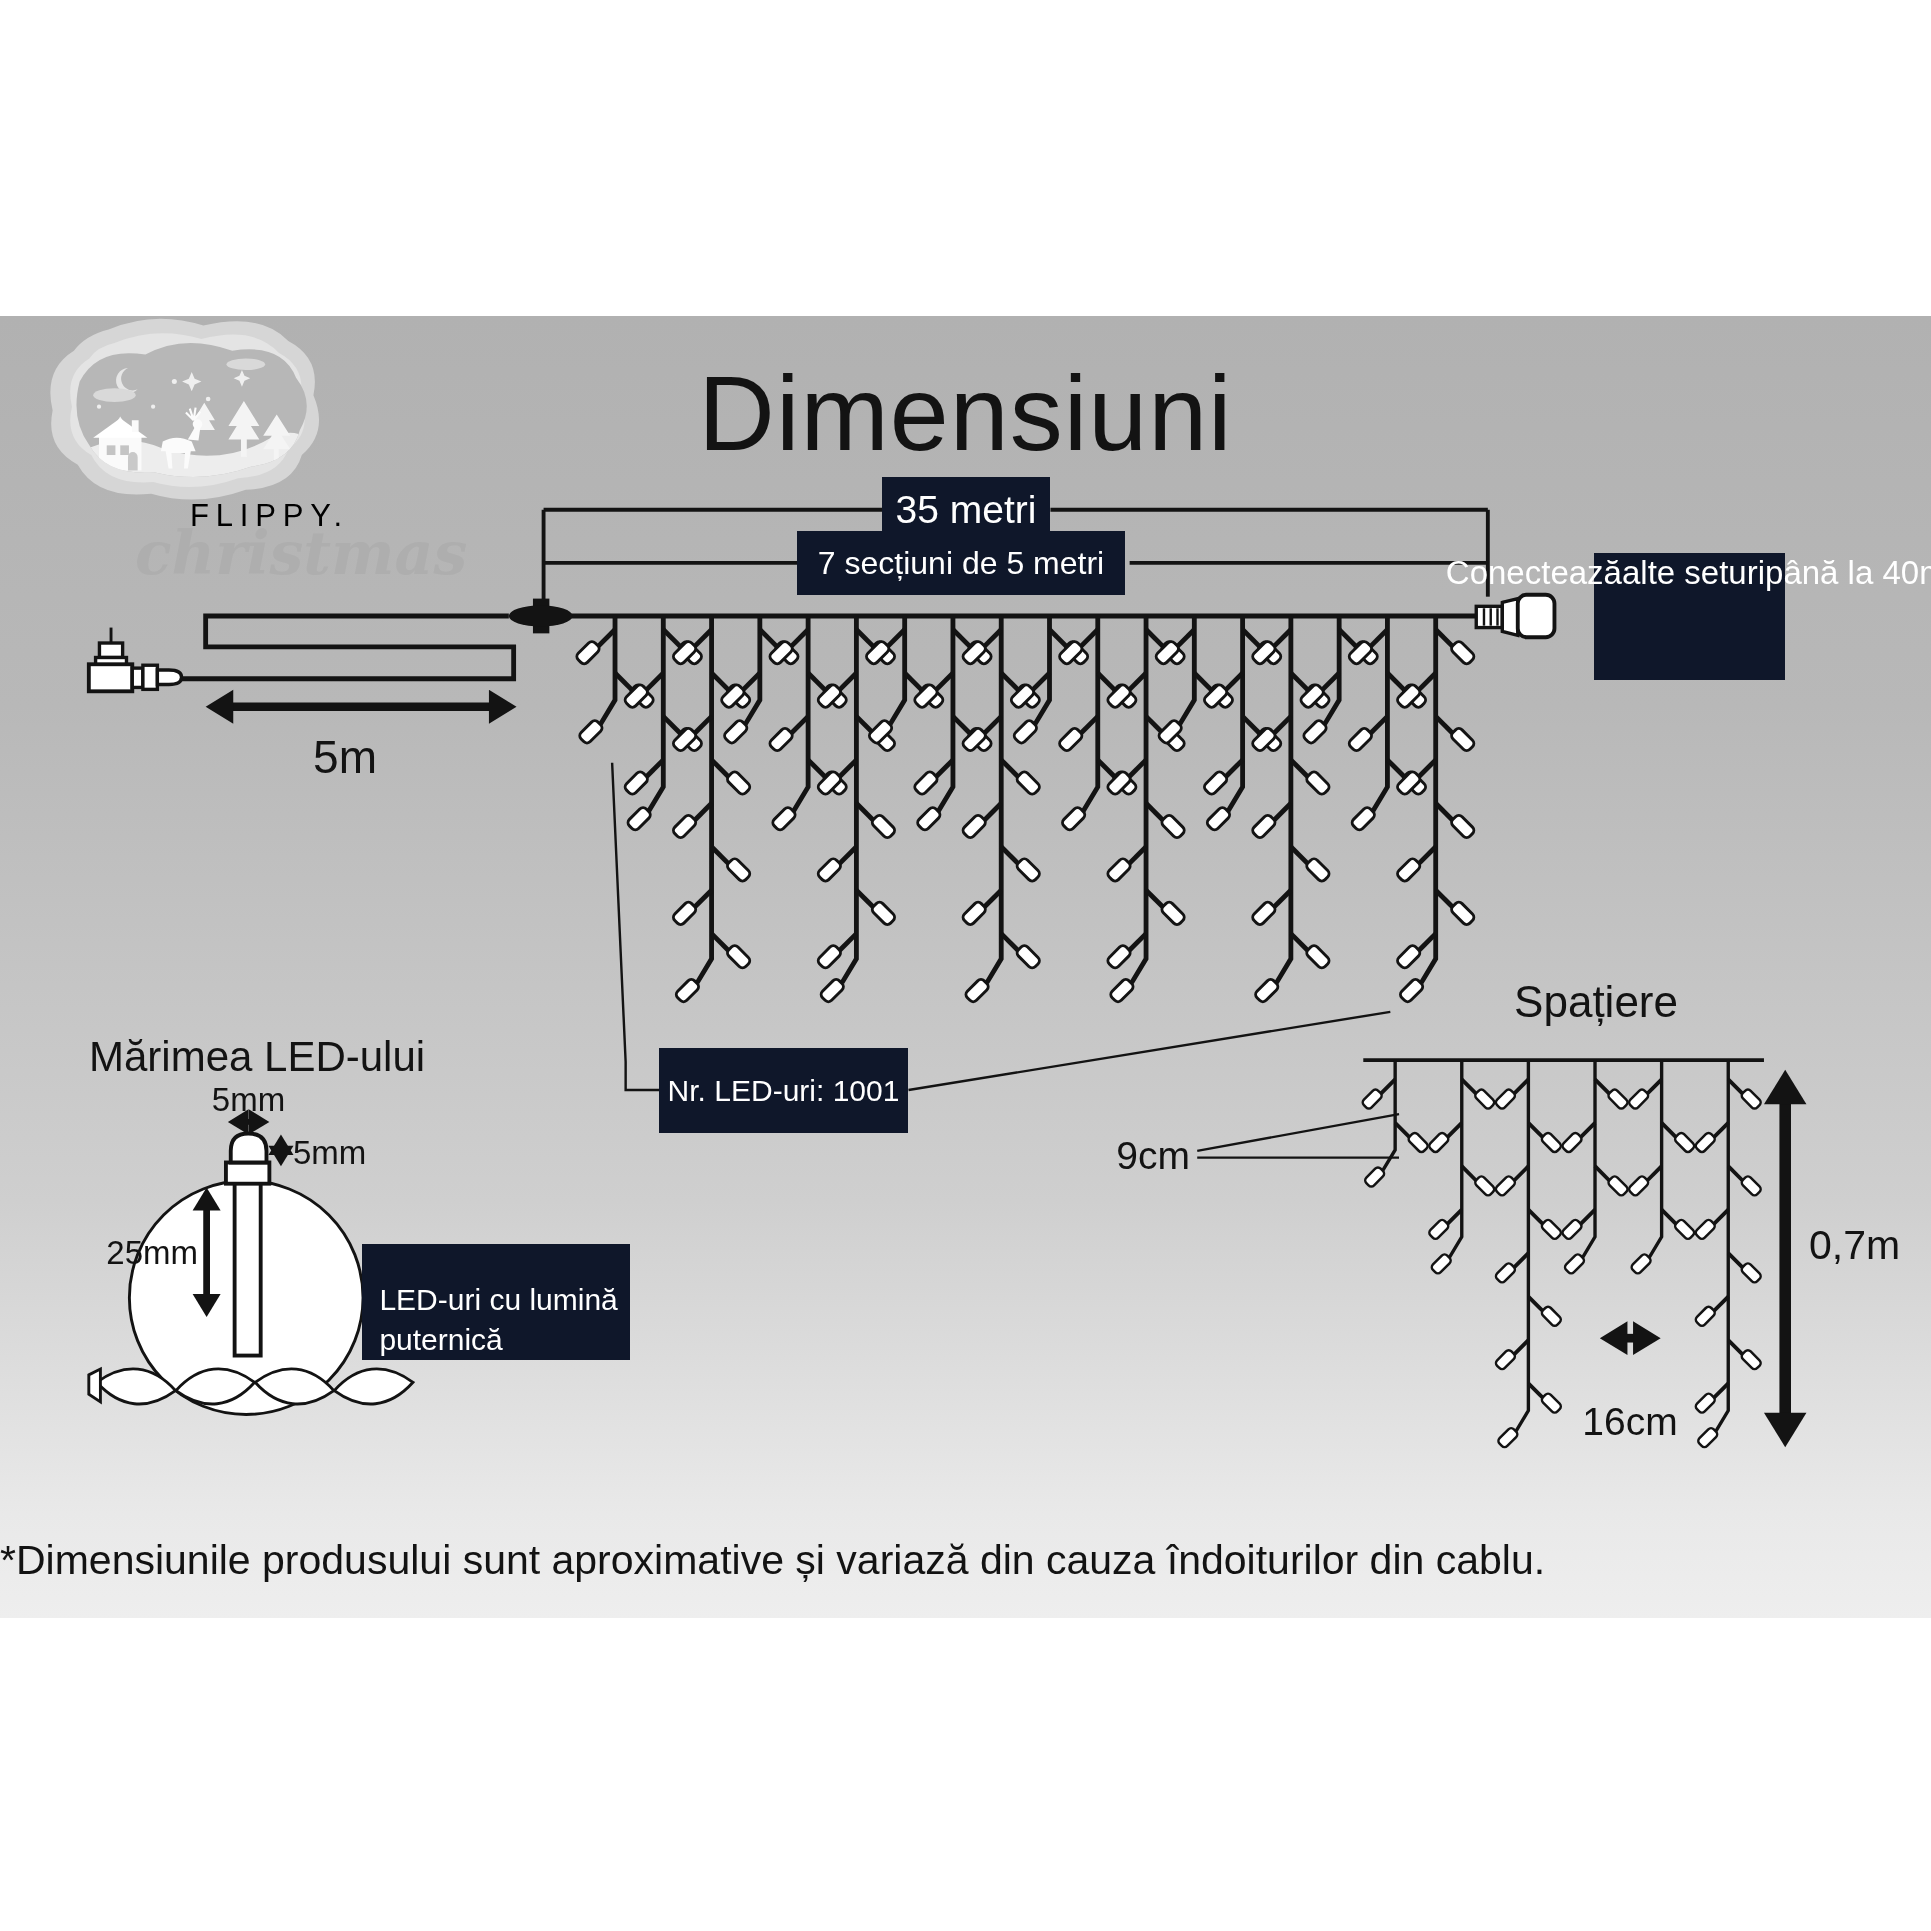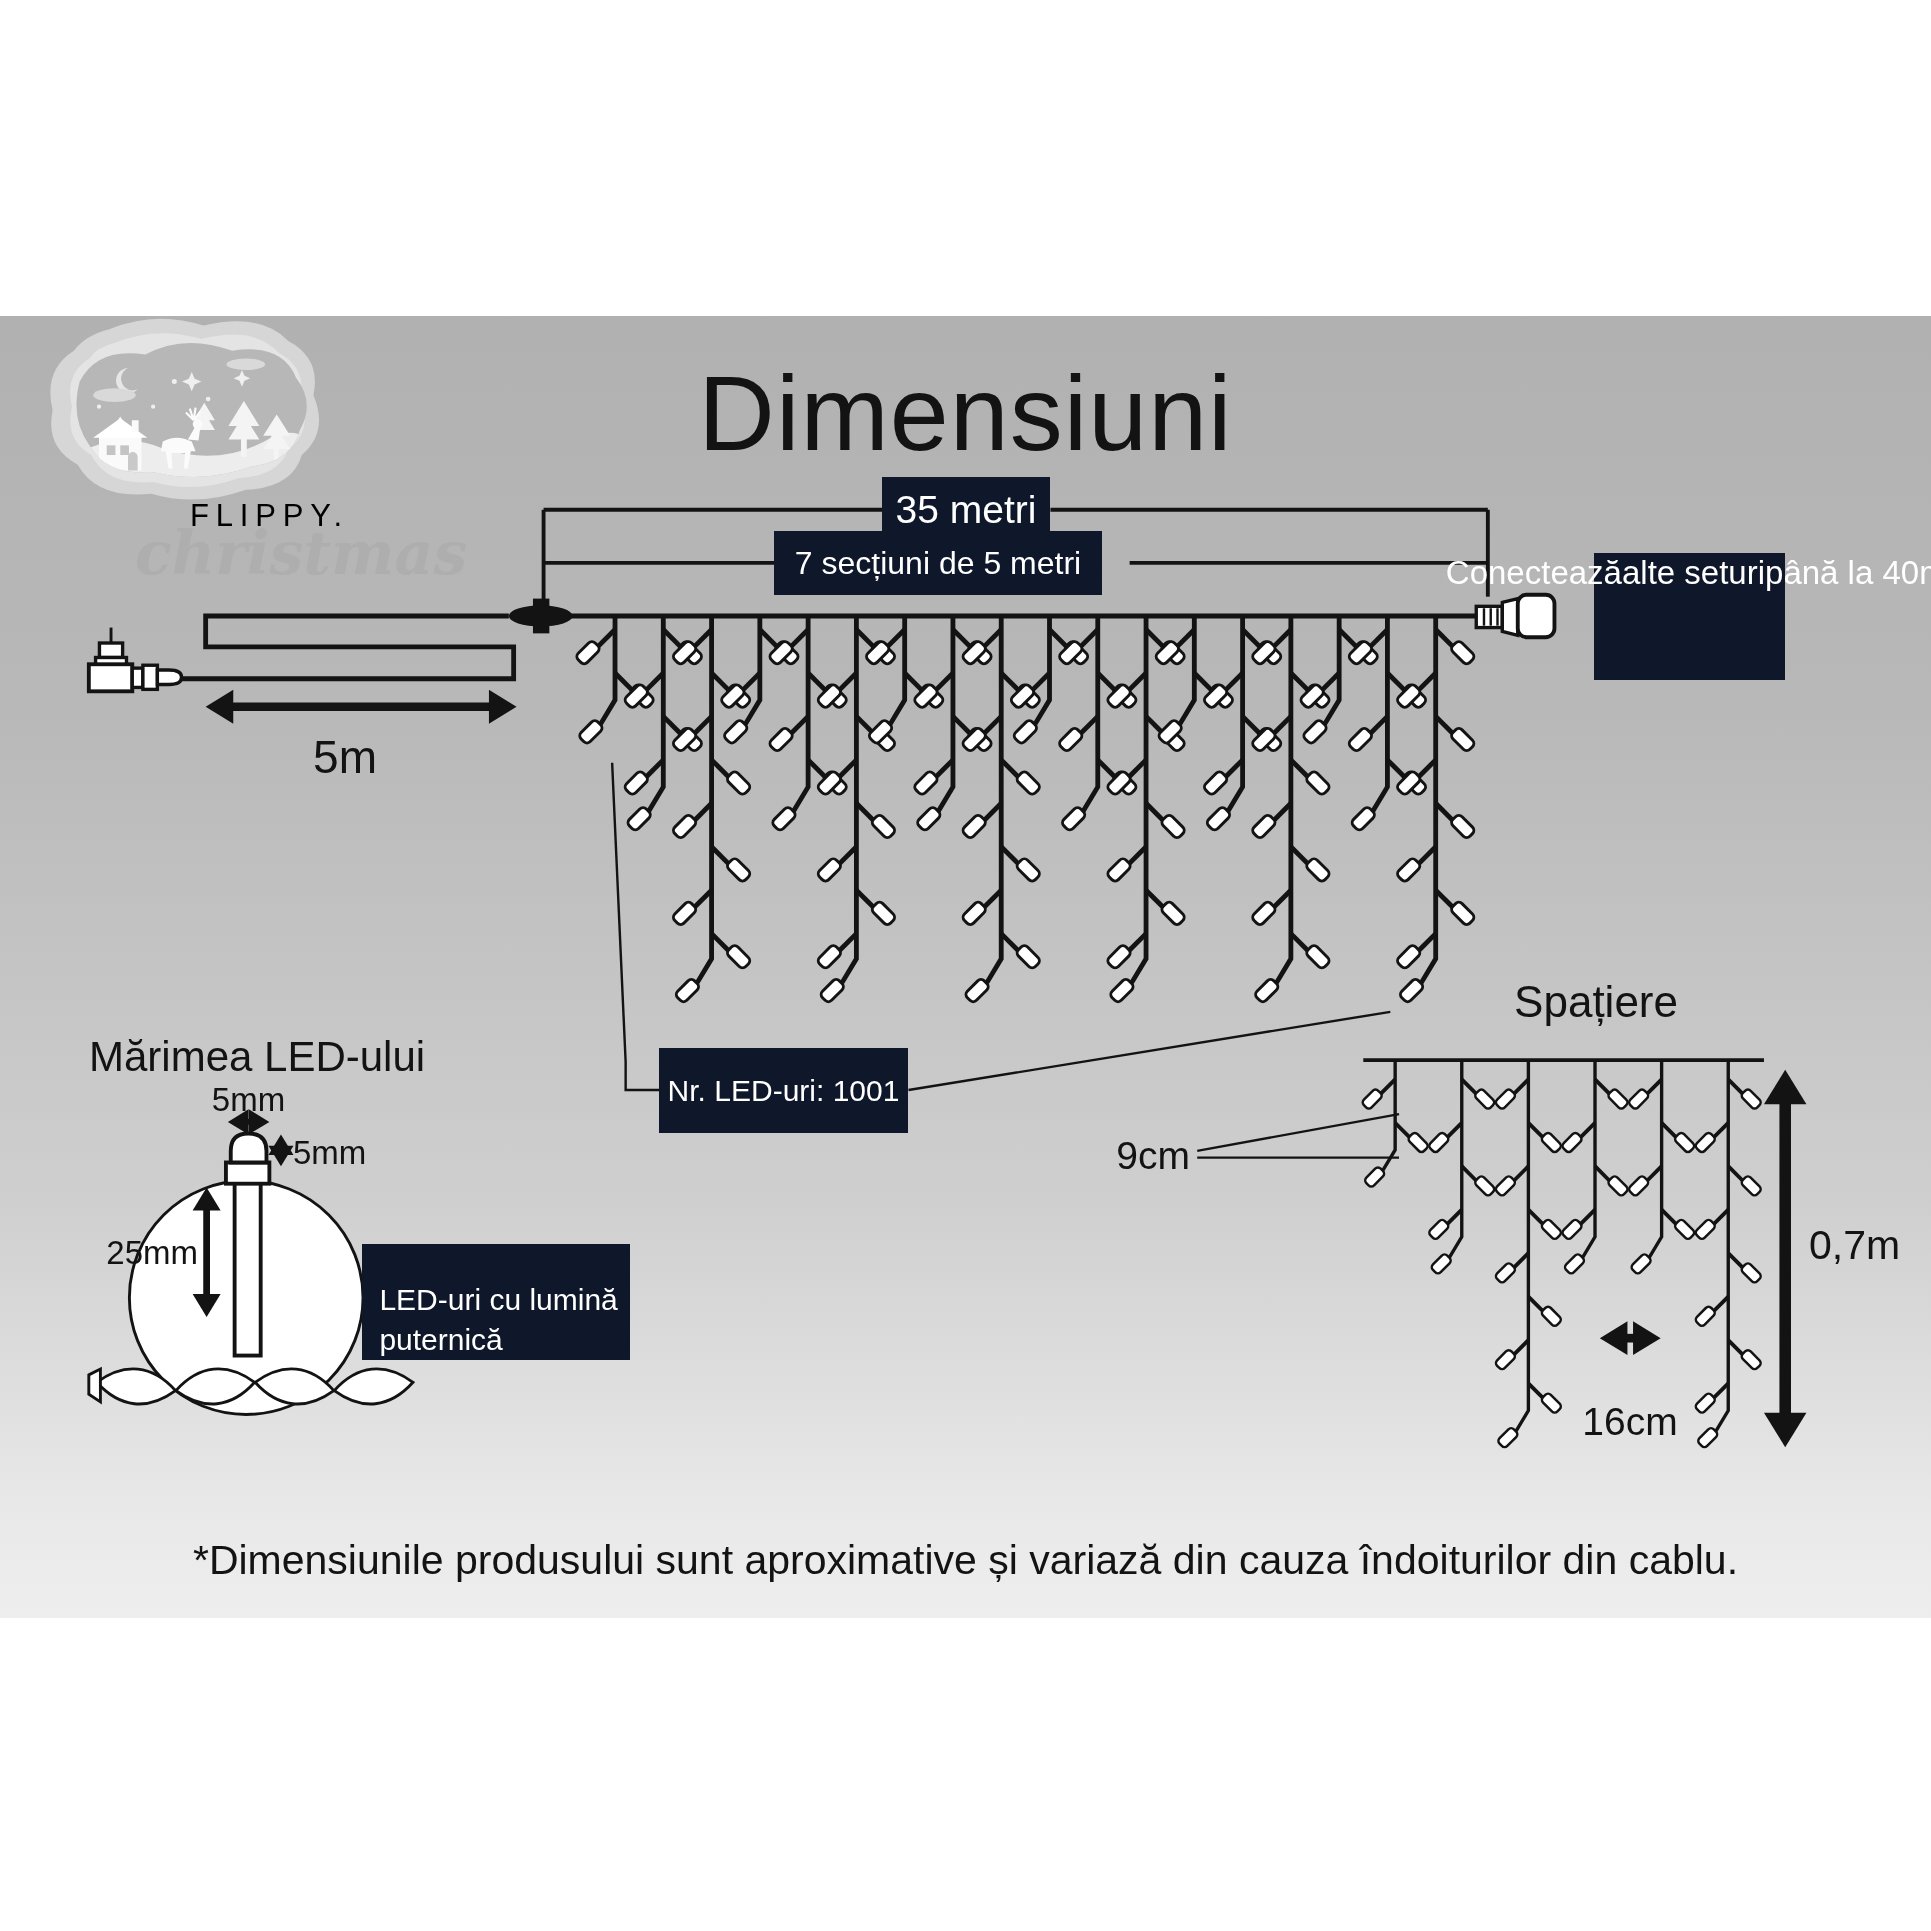--- a/index.html
+++ b/index.html
@@ -5,37 +5,37 @@
   html,body{margin:0;padding:0;background:#fff;}
   .canvas{position:relative;width:1931px;height:1931px;background:#ffffff;overflow:hidden;
           font-family:"Liberation Sans","DejaVu Sans",sans-serif;color:#131313;}
   .band{position:absolute;left:0;top:316px;width:1931px;height:1302px;
         background:linear-gradient(180deg,#b1b1b1 0%,#b8b8b8 30%,#cfcfcf 68%,#e9e9e9 92%,#eeeeee 100%);}
   #art{position:absolute;left:0;top:0;}
   .abs{position:absolute;}
   .title{left:0;top:353px;width:1931px;text-align:center;font-size:106px;font-weight:400;letter-spacing:1px;}
   .blackbox{background:#0f172a;color:#fff;display:flex;align-items:center;justify-content:center;}
   .b35{left:882px;top:477px;width:168px;height:66px;font-size:39px;}
-  .b7{left:774px;top:531px;width:328px;height:64px;font-size:32px;}
+  .b7{left:797px;top:531px;width:328px;height:64px;font-size:32px;}
   .bconn{left:1594px;top:553px;width:191px;height:127px;font-size:33px;line-height:39px;
          align-items:flex-start;justify-content:center;padding-left:13.5px;box-sizing:border-box;}
   .bled{left:659px;top:1048px;width:249px;height:85px;font-size:30px;}
   .bnote{left:362px;top:1244px;width:268px;height:116px;font-size:30px;line-height:40px;
          flex-direction:column;align-items:flex-start;justify-content:flex-end;padding-left:17.4px;box-sizing:border-box;}
   .lbl{white-space:nowrap;}
   .l5m{left:287px;top:730px;width:116px;text-align:center;font-size:46px;}
   .lspat{left:1485px;top:977px;width:193px;text-align:right;font-size:44px;}
   .l9{left:1070px;top:1134px;width:120px;text-align:right;font-size:39px;}
   .l16{left:1572px;top:1360px;width:116px;text-align:center;font-size:39px;margin-top:40px;}
   .l07{left:1809px;top:1222px;font-size:41px;}
   .lmar{left:89px;top:1033px;font-size:42px;}
   .l5mmT{left:200px;top:1081px;width:97px;text-align:center;font-size:33px;}
   .l5mmR{left:293px;top:1134px;font-size:33px;}
   .l25{left:100px;top:1234px;width:98px;text-align:right;font-size:33px;}
-  .footer{left:0;top:1537px;width:1931px;text-align:center;font-size:41px;}
+  .footer{left:0;top:1537px;width:1931px;font-size:41px;}
   .flippy{left:190px;top:498px;width:135px;text-align:center;font-size:31px;letter-spacing:6.8px;
           color:#000000;font-weight:400;}
   .xmas{left:135px;top:518px;width:255px;text-align:center;font-size:60px;color:#aeaeae;
         font-family:"DejaVu Serif","Liberation Serif",serif;font-style:italic;font-weight:bold;}
 </style>
 </head>
 <body>
 
 <div class="canvas">
   <div class="band"></div>

